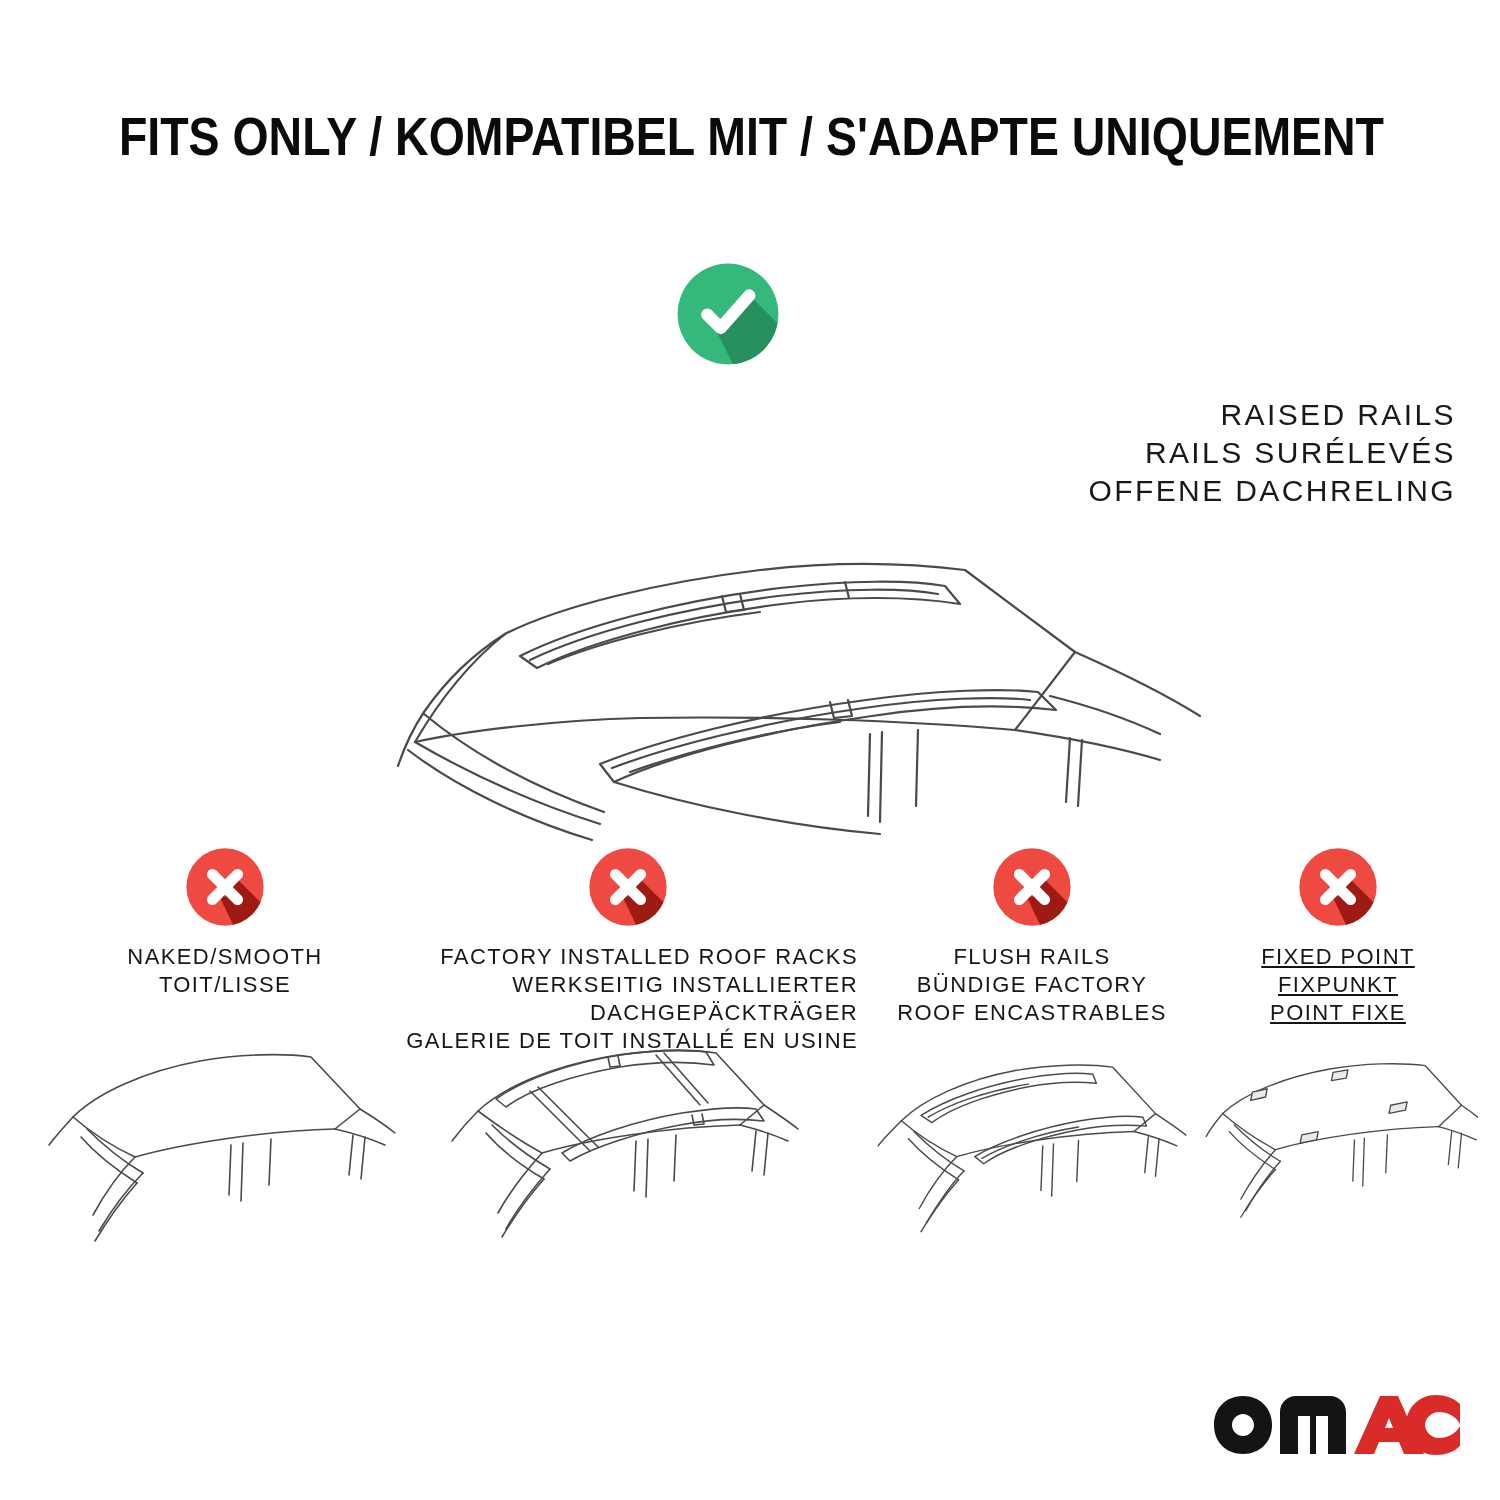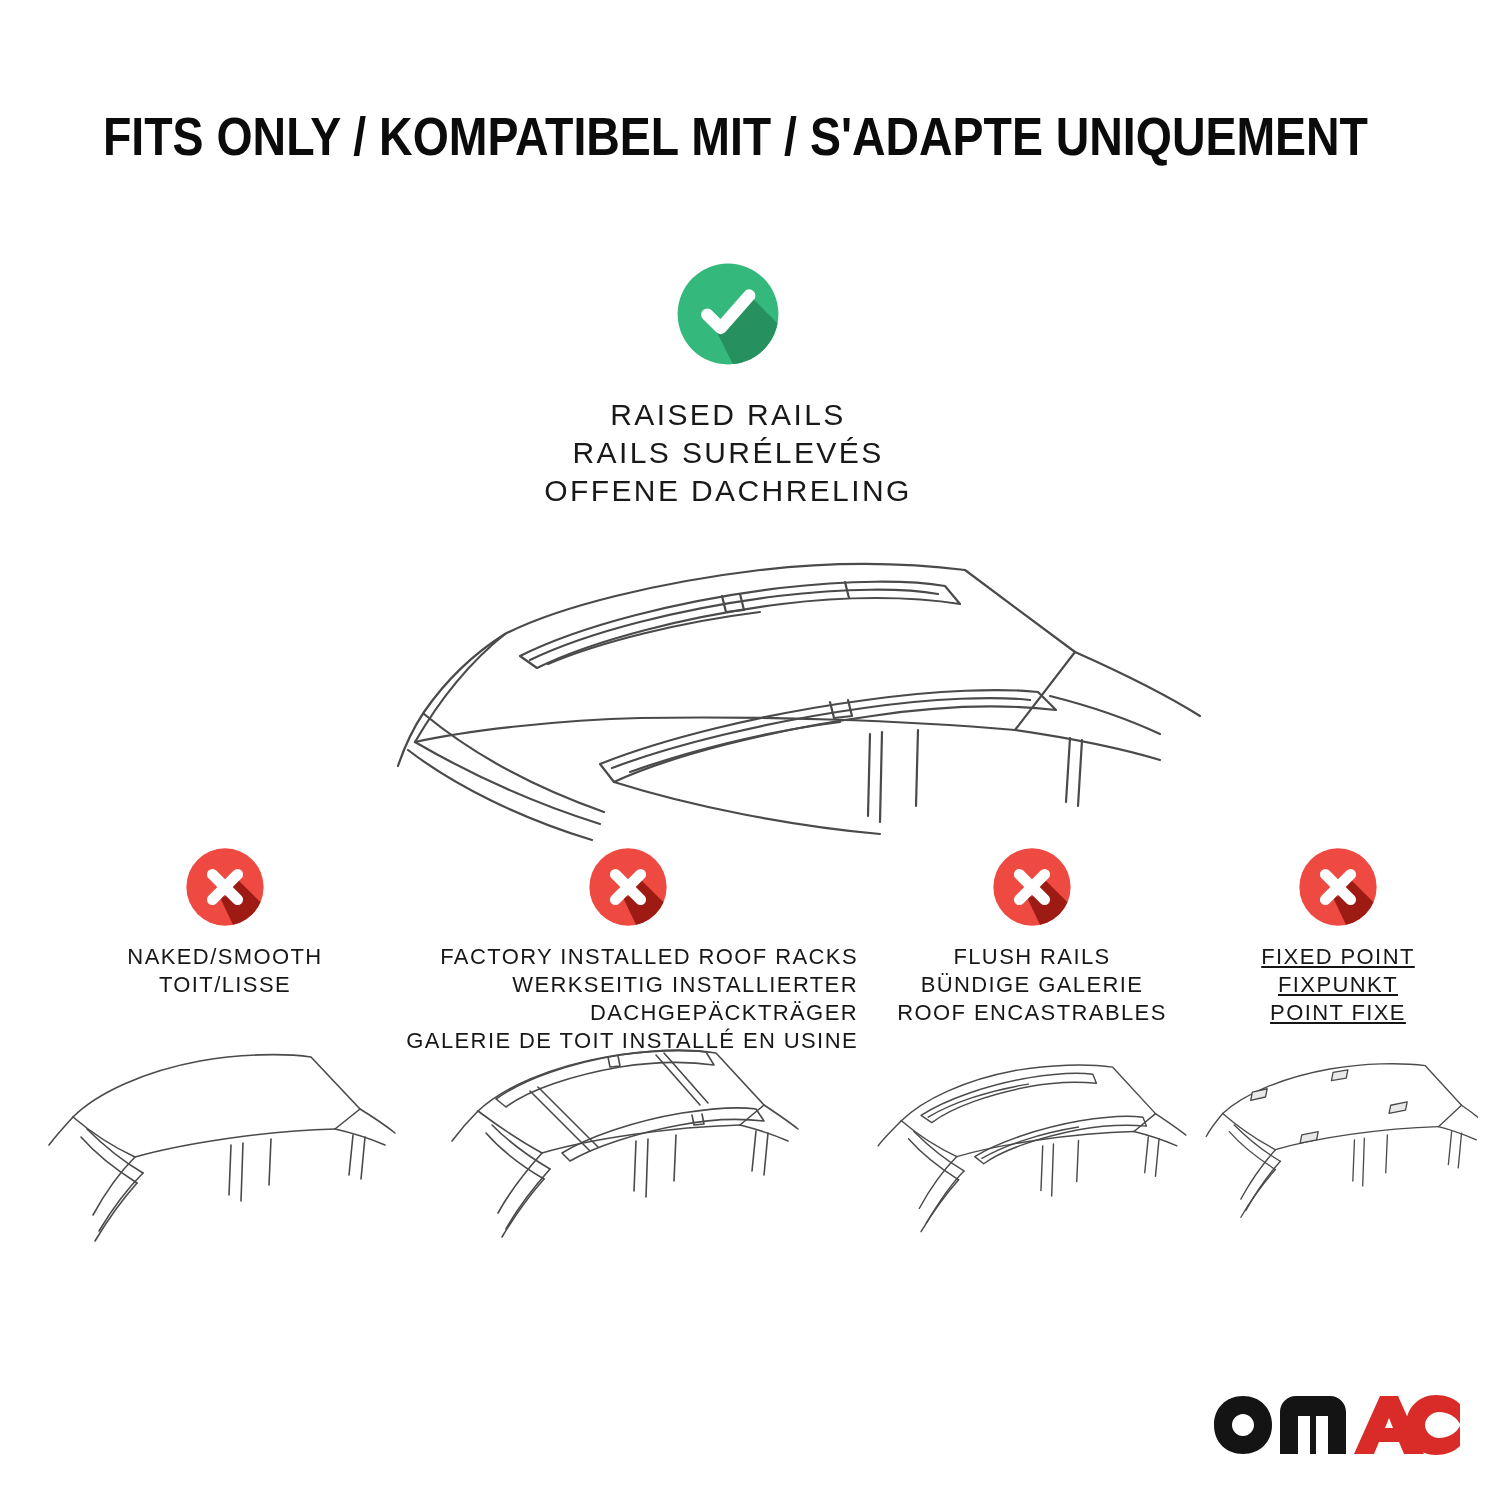--- a/index.html
+++ b/index.html
@@ -12,21 +12,21 @@
     height: 1500px;
     position: relative;
     overflow: hidden;
     font-family: "Liberation Sans", sans-serif;
     color: #141414;
   }
 
   
   .title-bar {
     position: absolute;
-    left: 0;
+    left: 16px;
     top: 104px;
     width: 1349px;
     text-align: center;
   }
   .title-text {
     display: inline-block;
     font-family: "Liberation Sans", sans-serif;
     font-weight: 700;
     font-size: 54px;
     line-height: 64px;
@@ -36,21 +36,21 @@
     transform-origin: center center;
     white-space: nowrap;
   }
 
   
   .primary-block {
     position: absolute;
     left: 0;
     top: 258px;
     width: 1456px;
-    text-align: center;
+    text-align: right;
   }
   .primary-icon-wrap {
     width: 112px;
     height: 112px;
     margin: 0 auto;
   }
   .primary-labels {
     margin-top: 26px;
     line-height: 38px;
   }
@@ -329,21 +329,21 @@
           <path d="M38 50 L50 62 L62 38 L100 76 L100 100 L62 100 Z" fill="#9e1b14"></path>
         </g>
         <g stroke="#ffffff" stroke-width="13" stroke-linecap="round">
           <line x1="35" y1="35" x2="65" y2="65"></line>
           <line x1="65" y1="35" x2="35" y2="65"></line>
         </g>
       </svg>
     </div>
     <div class="col-labels">
       <span class="lbl">FLUSH RAILS</span>
-      <span class="lbl">BÜNDIGE GALERIE</span>
+      <span class="lbl">BÜNDIGE FACTORY</span>
       <span class="lbl">ROOF ENCASTRABLES</span>
     </div>
     <div class="col-art">
       <svg class="art-svg" viewBox="0 0 380 240" aria-hidden="true">
         <g fill="none" stroke="#4a4a4a" stroke-width="1.6" stroke-linecap="round" stroke-linejoin="round">
           <path d="M44 84 C68 60 116 38 170 28 C210 21 252 20 280 24 L328 76"></path>
           <path d="M44 84 C32 96 24 104 18 112"></path>
           <path d="M44 84 C58 96 80 112 106 124"></path>
           <path d="M106 124 C154 110 234 98 304 96"></path>
           <path d="M304 96 L328 76"></path>

